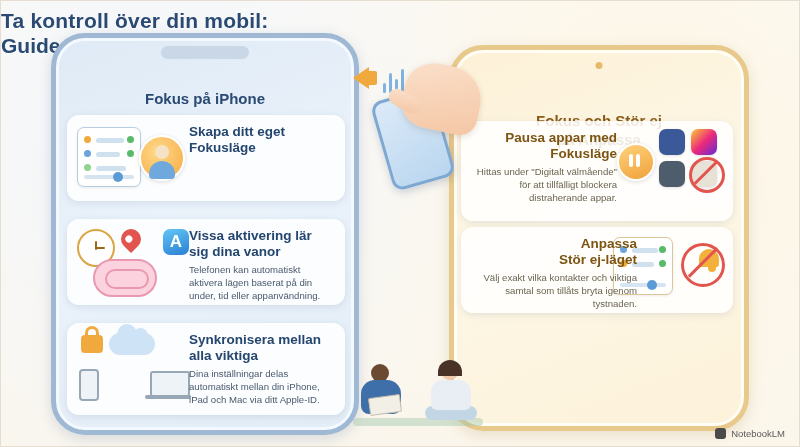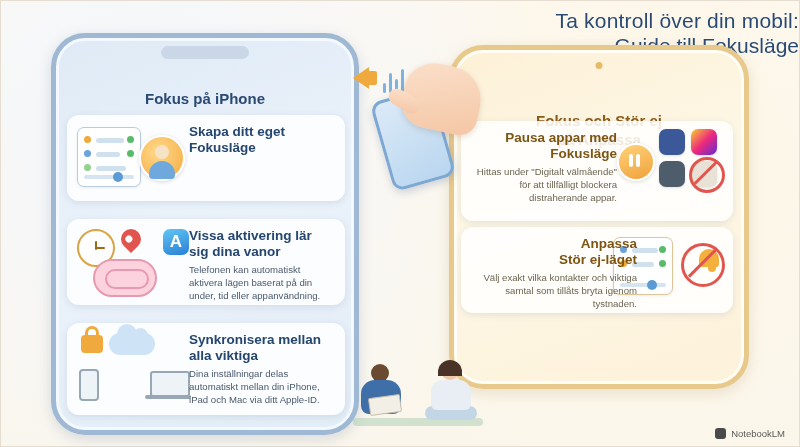--- a/index.html
+++ b/index.html
@@ -14,39 +14,39 @@
     background:
       radial-gradient(circle at 18% 30%, #f3f6fb 0%, rgba(243,246,251,0) 55%),
       radial-gradient(circle at 82% 32%, #fdf6e6 0%, rgba(253,246,230,0) 55%),
       linear-gradient(180deg,#fdfaf4 0%,#fbf6ec 100%);
     border:1px solid #e4ddd0;
     box-sizing:border-box;
   }
 
   
   .title{
-    position:absolute;left:0;right:0;top:8px;text-align:right;
-    color:#2a4a73;font-weight:normal;line-height:1.18;
+    position:absolute;left:0;right:0;top:8px;text-align:left;
+    color:#2a4a73;font-weight:bold;line-height:1.18;
     text-shadow:0 1px 0 rgba(255,255,255,.8);
   }
   .title .l1{font-size:21px;letter-spacing:.2px;}
   .title .l2{font-size:21px;}
 
   
   .phone{
     position:absolute;border-radius:34px;box-sizing:border-box;
   }
   .phone-left{
     left:50px;top:32px;width:308px;height:402px;
     background:linear-gradient(160deg,#dfeaf6 0%,#eaf2fa 45%,#e3edf7 100%);
     border:5px solid #9fb9d4;
     box-shadow:0 4px 14px rgba(60,90,130,.18), inset 0 0 0 3px #f4f9ff;
   }
   .phone-right{
-    right:50px;top:44px;width:300px;height:344px;
+    right:50px;top:44px;width:300px;height:386px;
     background:linear-gradient(160deg,#fdf1d7 0%,#fdf7e6 45%,#fdf2da 100%);
     border:5px solid #e8c98c;
     box-shadow:0 4px 14px rgba(150,120,60,.18), inset 0 0 0 3px #fffdf5;
     padding-left:8px;
   }
   .notch{
     position:absolute;top:8px;left:50%;transform:translateX(-50%);
     width:88px;height:13px;border-radius:9px;background:#c9d7e6;
   }
   .cam{

